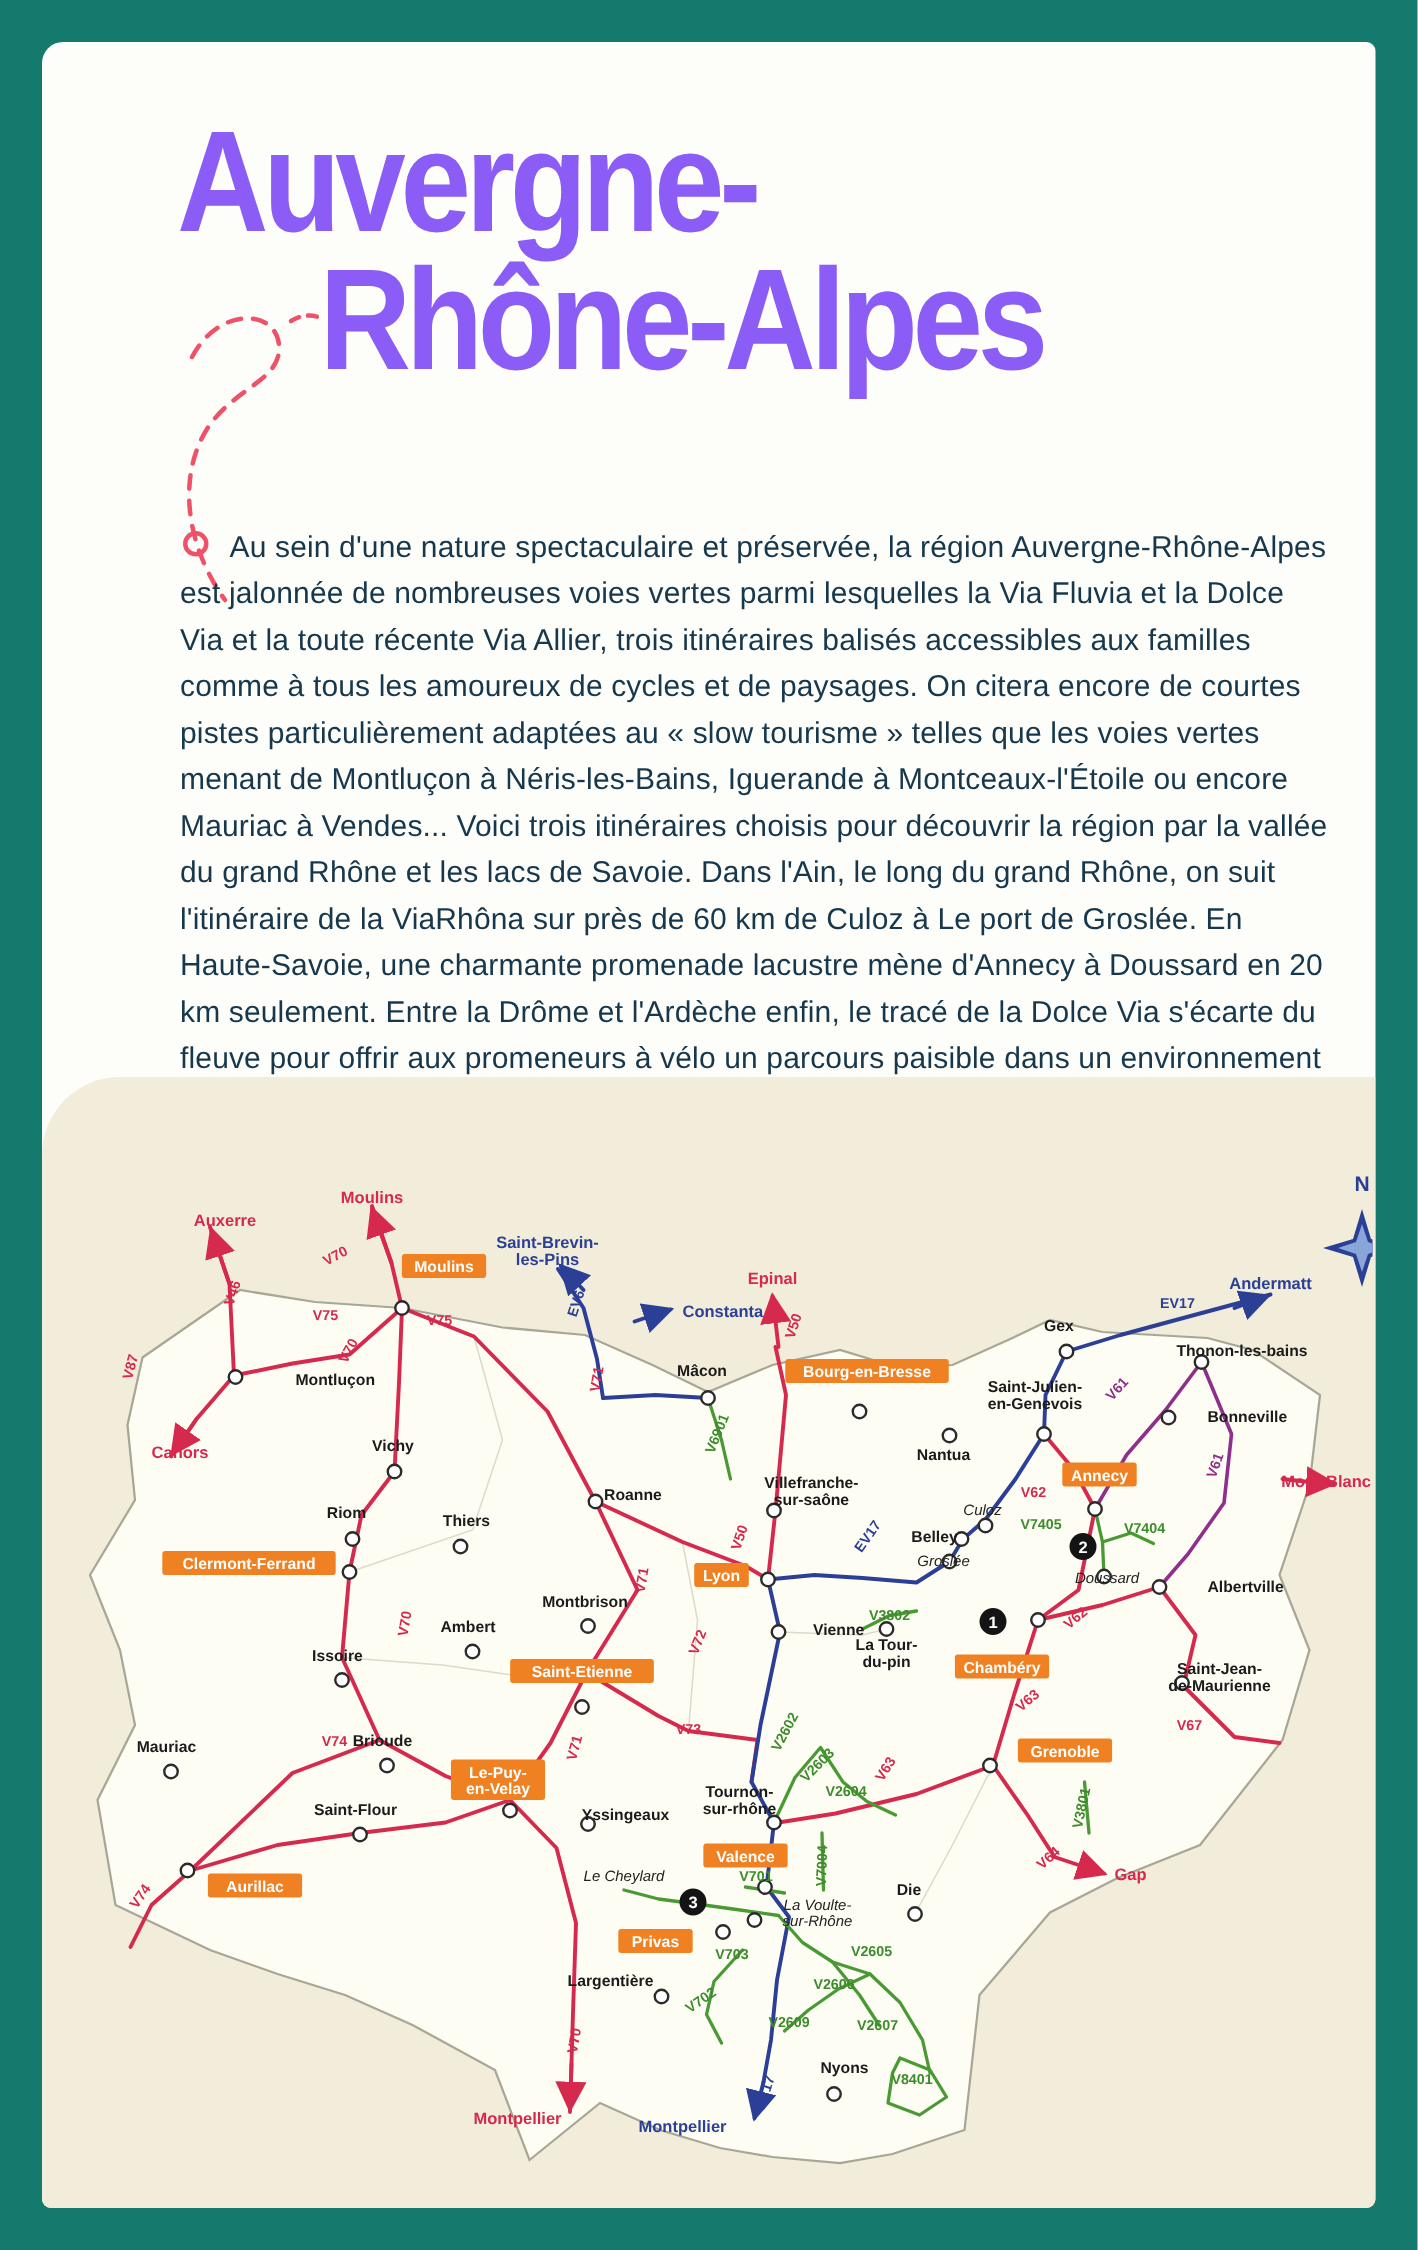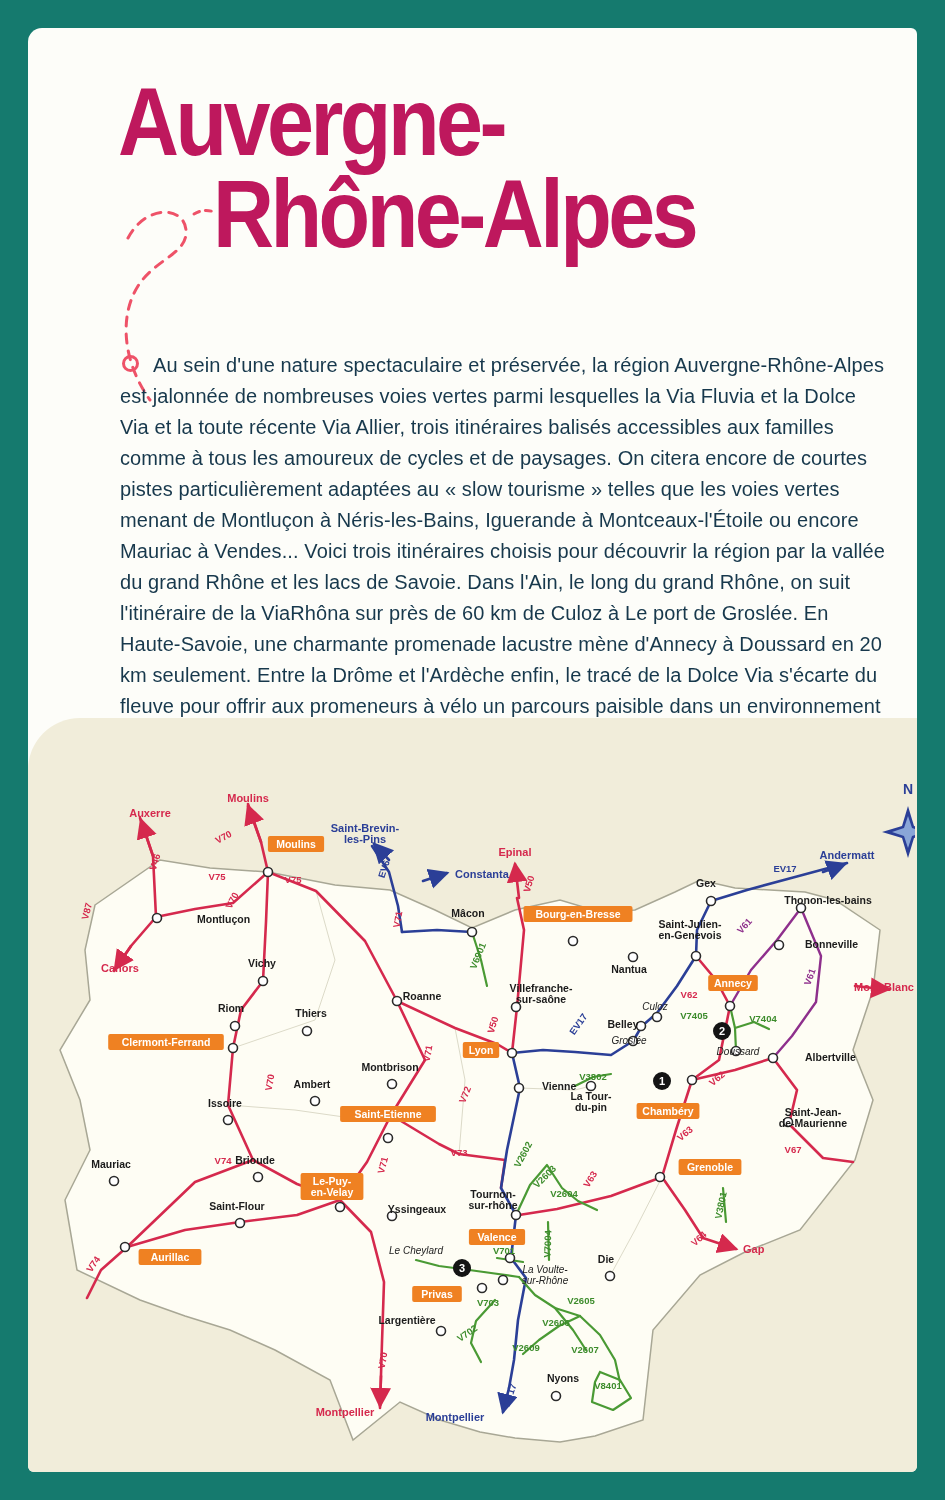--- a/index.html
+++ b/index.html
@@ -1,21 +1,21 @@
 <!DOCTYPE html>
 <html><head>
 <meta charset="utf-8">
 <style>
   html,body{margin:0;padding:0}
   body{width:945px;height:1500px;background:#157a6e;position:relative;overflow:hidden;
        font-family:"Liberation Sans",sans-serif}
   .page{position:absolute;inset:28px;background:#fdfdf9;border-radius:14px 6px 6px 6px;overflow:hidden}
 
   
-  .title-block{position:absolute;left:90px;top:48px;color:#be185d}
+  .title-block{position:absolute;left:90px;top:48px;color:#8b5cf6}
   .title-line{font-weight:bold;font-size:96px;line-height:92px;letter-spacing:-4px;
               transform:scaleX(.88);transform-origin:left center;white-space:nowrap}
   .title-line.l2{margin-left:95px}
   .squiggle{position:absolute;left:48px;top:168px;pointer-events:none}
 
   
   .intro{position:absolute;left:92px;top:322px;width:768px;margin:0;
          font-size:20px;line-height:31px;color:#17384c;letter-spacing:.1px}
   .pin{display:inline-block;width:11px;height:11px;border:3.5px solid #ee5268;border-radius:50%;
        margin-right:14px;margin-left:2px;vertical-align:baseline}

